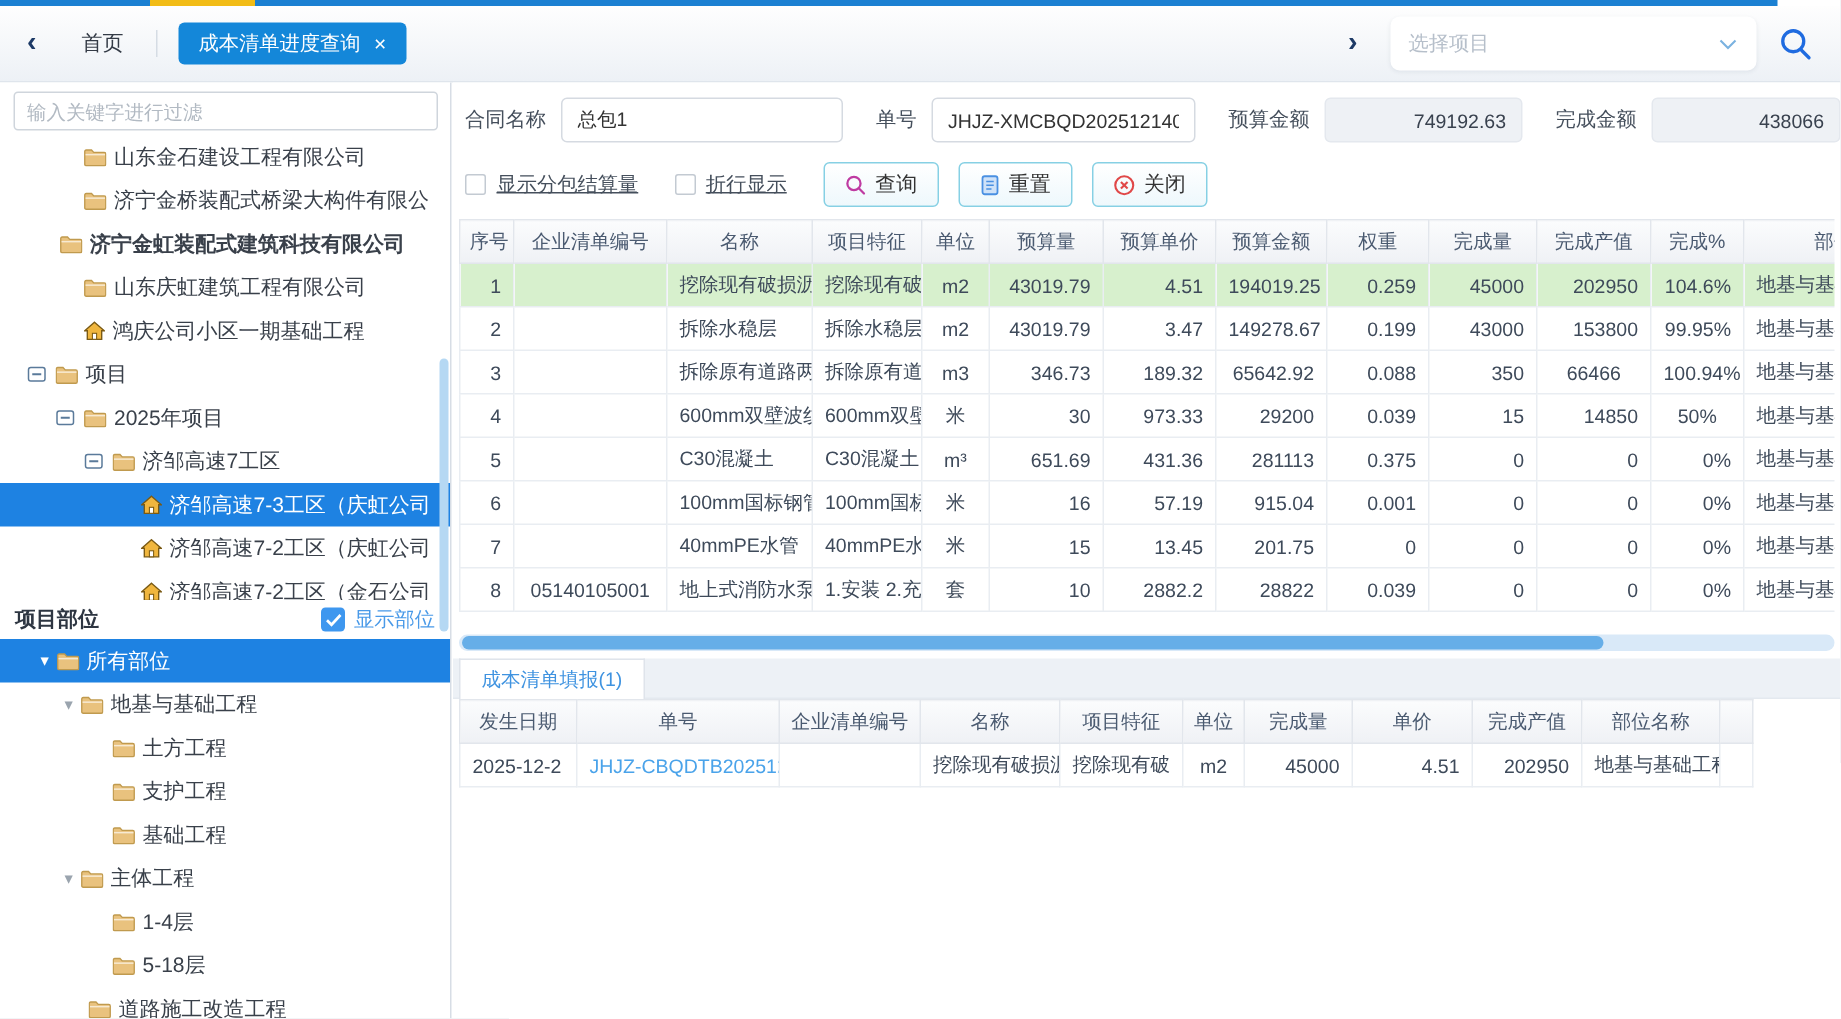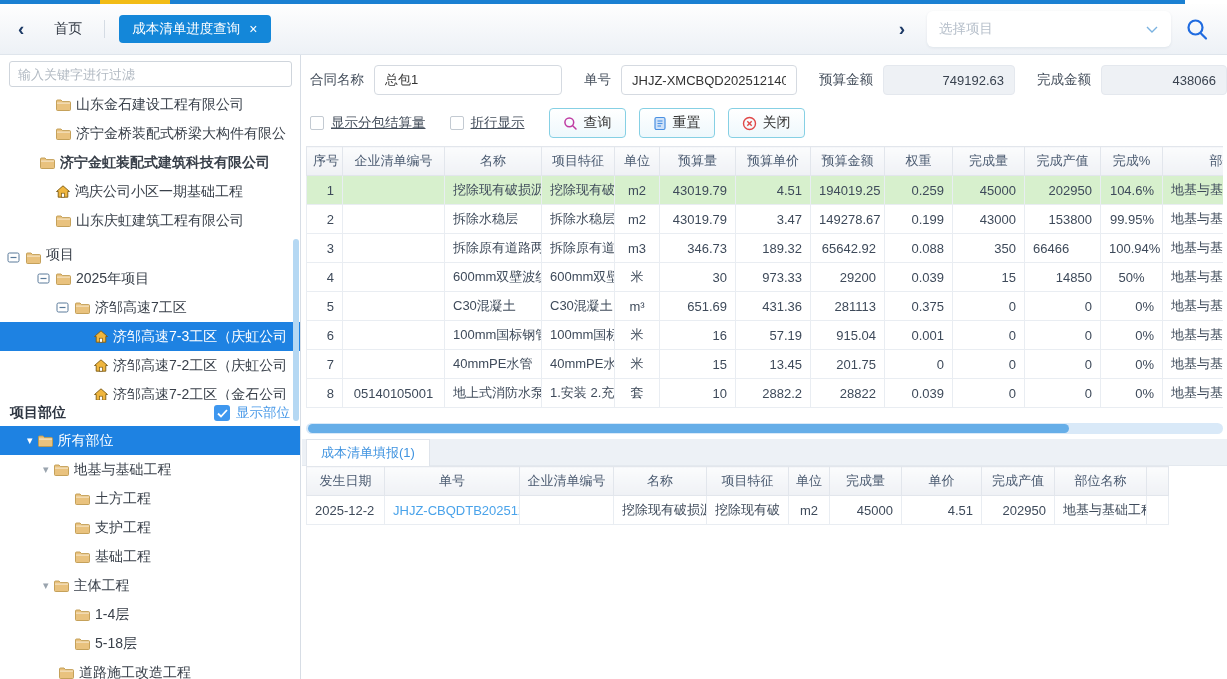--- a/index.html
+++ b/index.html
@@ -157,37 +157,37 @@
           <span class="ticon">
             <svg width="15" height="12" viewBox="0 0 15 12">
               <path d="M0.5 2 Q0.5 1 1.5 1 L5 1 L6.5 2.6 L13.5 2.6 Q14.5 2.6 14.5 3.6 L14.5 10.5 Q14.5 11.5 13.5 11.5 L1.5 11.5 Q0.5 11.5 0.5 10.5 Z" fill="#e9c27e" stroke="#c09a4e" stroke-width="0.9"></path>
               <path d="M1 4.1 L14 4.1" stroke="#ffffff" stroke-width="1" opacity="0.65"></path>
             </svg>
           </span>
           <span class="tlabel">济宁金虹装配式建筑科技有限公司</span>
         </div>
         <div class="titem" style="padding-left: 56px;">
           <span class="ticon">
+            <svg width="15" height="12" viewBox="0 0 15 12">
+              <path d="M0.5 2 Q0.5 1 1.5 1 L5 1 L6.5 2.6 L13.5 2.6 Q14.5 2.6 14.5 3.6 L14.5 10.5 Q14.5 11.5 13.5 11.5 L1.5 11.5 Q0.5 11.5 0.5 10.5 Z" fill="#e9c27e" stroke="#c09a4e" stroke-width="0.9"></path>
+              <path d="M1 4.1 L14 4.1" stroke="#ffffff" stroke-width="1" opacity="0.65"></path>
+            </svg>
+          </span>
+          <span class="tlabel">山东庆虹建筑工程有限公司</span>
+        </div>
+        <div class="titem" style="padding-left: 56px;">
+          <span class="ticon">
             <svg width="14" height="13" viewBox="0 0 14 13">
               <path d="M7 0.8 L13.5 6.5 L11.8 6.5 L11.8 12.2 L2.2 12.2 L2.2 6.5 L0.5 6.5 Z" fill="#f0b63e" stroke="#7a5a14" stroke-width="0.9"></path>
               <rect x="5.6" y="8.2" width="2.8" height="4" fill="#ffffff" stroke="#7a5a14" stroke-width="0.7"></rect>
             </svg>
           </span>
           <span class="tlabel">鸿庆公司小区一期基础工程</span>
         </div>
-        <div class="titem" style="padding-left: 56px;">
-          <span class="ticon">
-            <svg width="15" height="12" viewBox="0 0 15 12">
-              <path d="M0.5 2 Q0.5 1 1.5 1 L5 1 L6.5 2.6 L13.5 2.6 Q14.5 2.6 14.5 3.6 L14.5 10.5 Q14.5 11.5 13.5 11.5 L1.5 11.5 Q0.5 11.5 0.5 10.5 Z" fill="#e9c27e" stroke="#c09a4e" stroke-width="0.9"></path>
-              <path d="M1 4.1 L14 4.1" stroke="#ffffff" stroke-width="1" opacity="0.65"></path>
-            </svg>
-          </span>
-          <span class="tlabel">山东庆虹建筑工程有限公司</span>
-        </div>
-        <div class="titem" style="padding-left: 7px; align-items: flex-end;">
+        <div class="titem" style="padding-left: 18px;">
           <span class="expander">
             <svg width="13" height="13" viewBox="0 0 13 13">
               <rect x="1" y="2" width="11" height="9" rx="1.5" fill="#ffffff" stroke="#5a7a9a" stroke-width="1"></rect>
               <line x1="3.5" y1="6.5" x2="9.5" y2="6.5" stroke="#5a7a9a" stroke-width="1.2"></line>
             </svg>
           </span>
           <span class="ticon">
             <svg width="15" height="12" viewBox="0 0 15 12">
               <path d="M0.5 2 Q0.5 1 1.5 1 L5 1 L6.5 2.6 L13.5 2.6 Q14.5 2.6 14.5 3.6 L14.5 10.5 Q14.5 11.5 13.5 11.5 L1.5 11.5 Q0.5 11.5 0.5 10.5 Z" fill="#e9c27e" stroke="#c09a4e" stroke-width="0.9"></path>
               <path d="M1 4.1 L14 4.1" stroke="#ffffff" stroke-width="1" opacity="0.65"></path>
@@ -466,21 +466,21 @@
               <td style="text-align: right;">3</td>
               <td style="text-align: center;"></td>
               <td style="text-align: left;">拆除原有道路两</td>
               <td style="text-align: left;">拆除原有道</td>
               <td style="text-align: center;">m3</td>
               <td style="text-align: right;">346.73</td>
               <td style="text-align: right;">189.32</td>
               <td style="text-align: right;">65642.92</td>
               <td style="text-align: right;">0.088</td>
               <td style="text-align: right;">350</td>
-              <td style="text-align: left;">66466</td>
+              <td style="text-align: center;">66466</td>
               <td style="text-align: right;">100.94%</td>
               <td style="text-align: left;">地基与基础</td>
             </tr>
             <tr>
               <td style="text-align: right;">4</td>
               <td style="text-align: center;"></td>
               <td style="text-align: left;">600mm双壁波纹</td>
               <td style="text-align: left;">600mm双壁</td>
               <td style="text-align: center;">米</td>
               <td style="text-align: right;">30</td>

